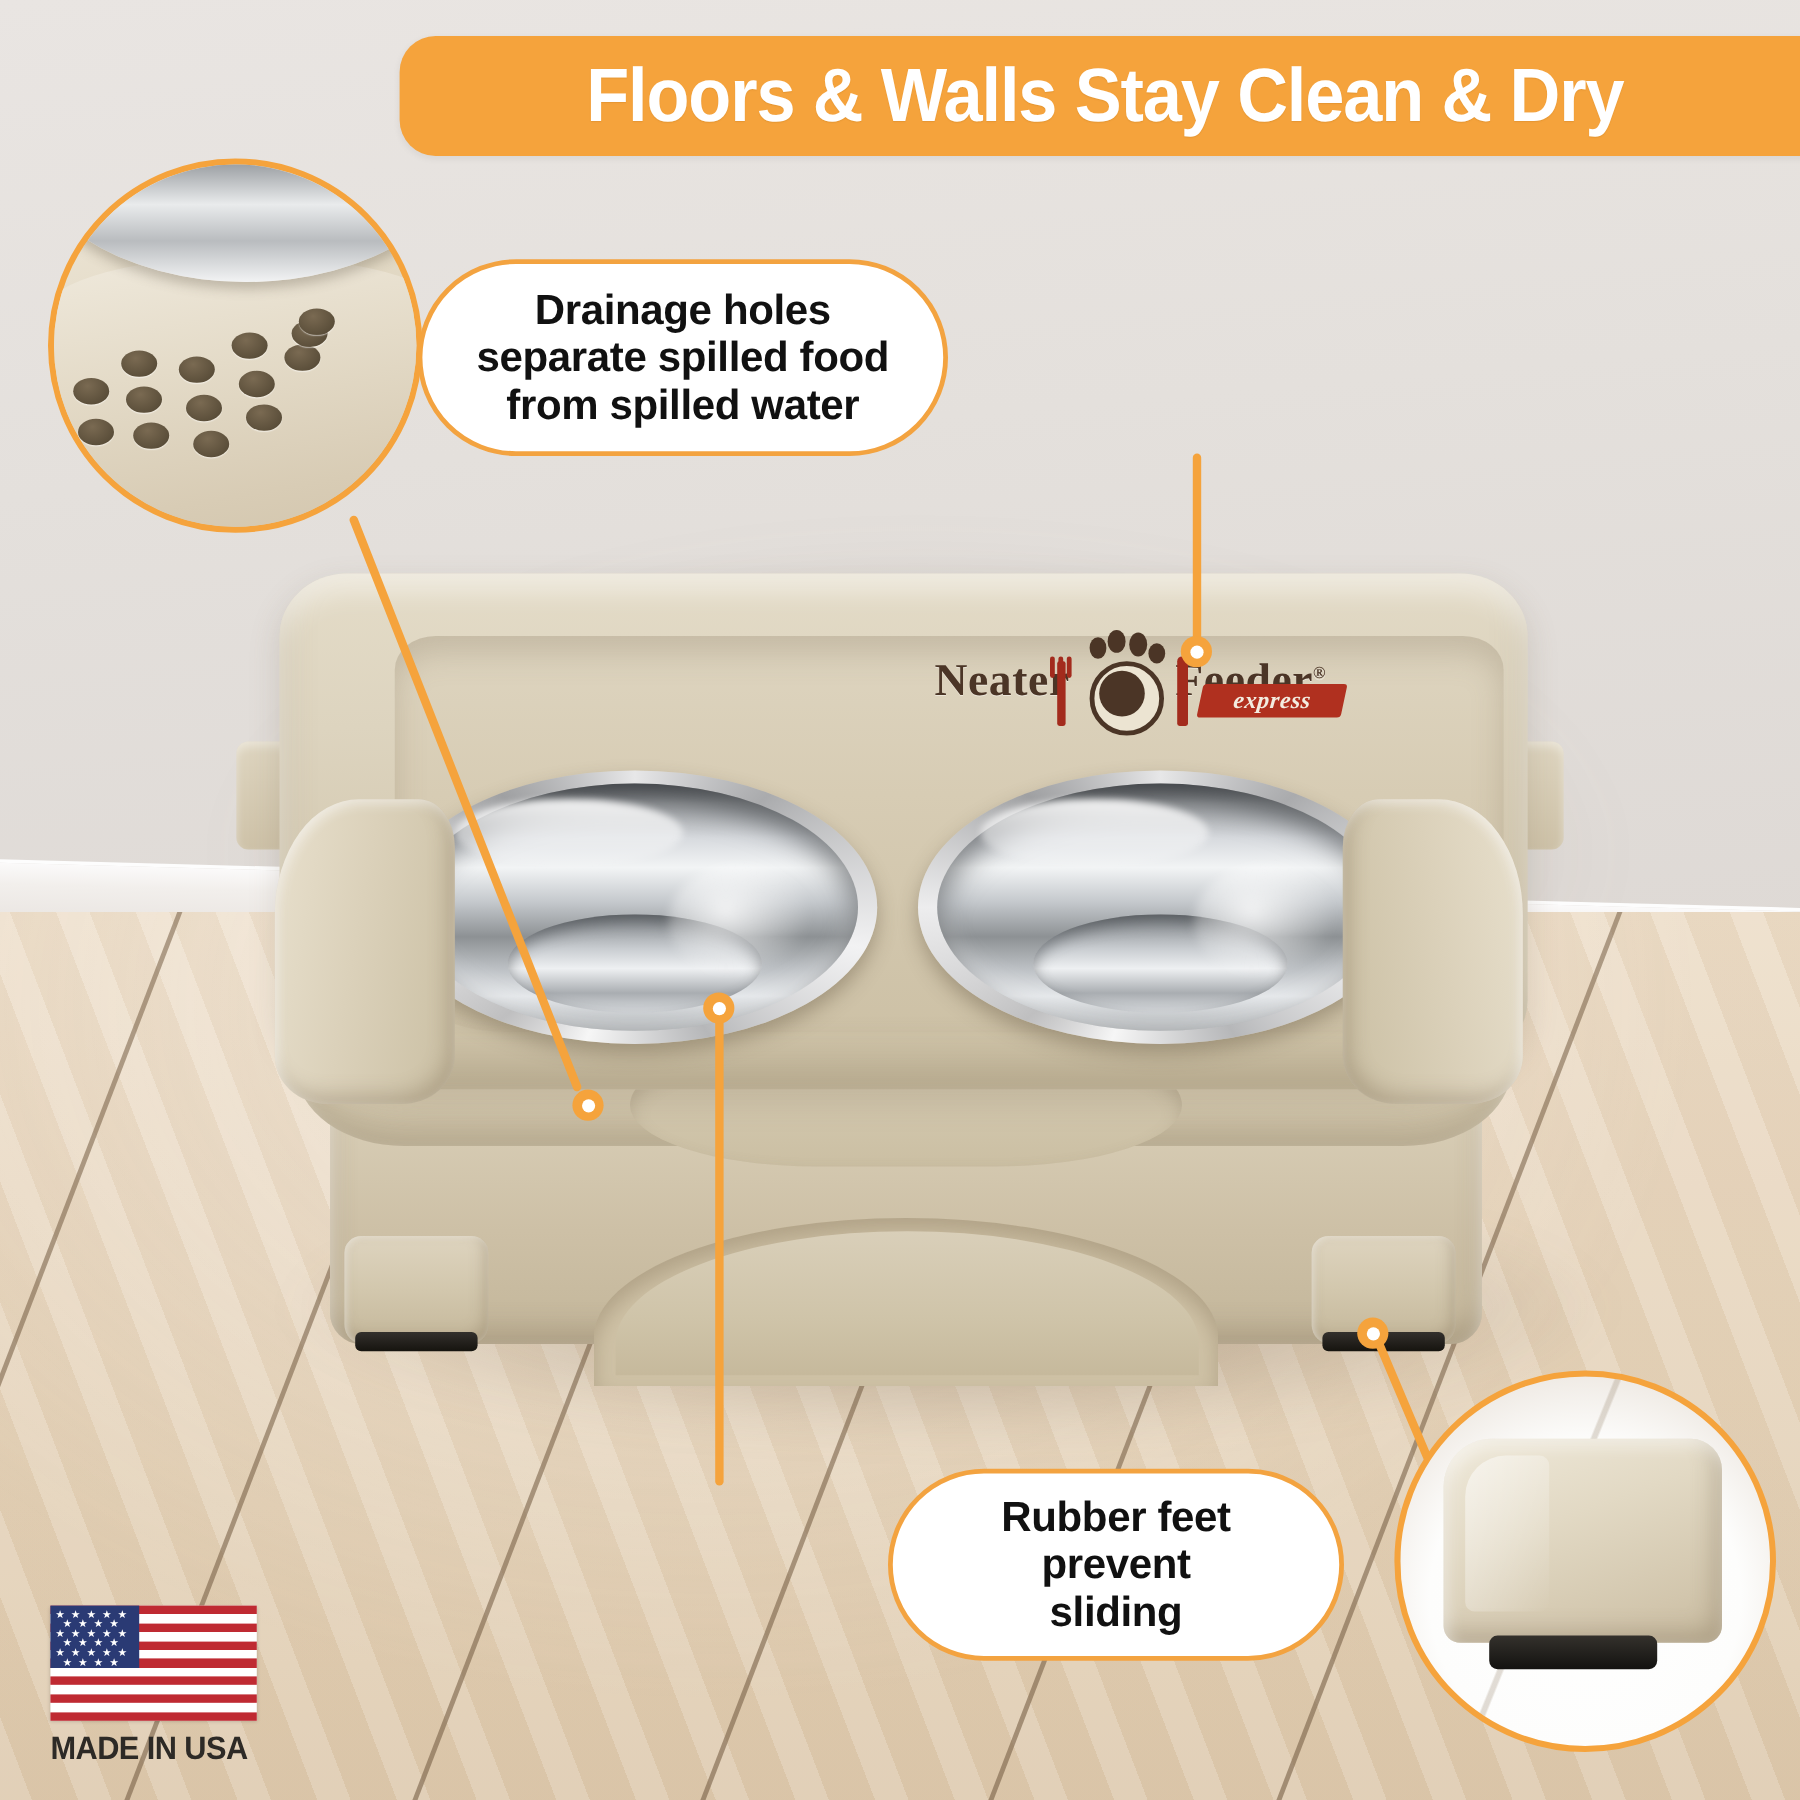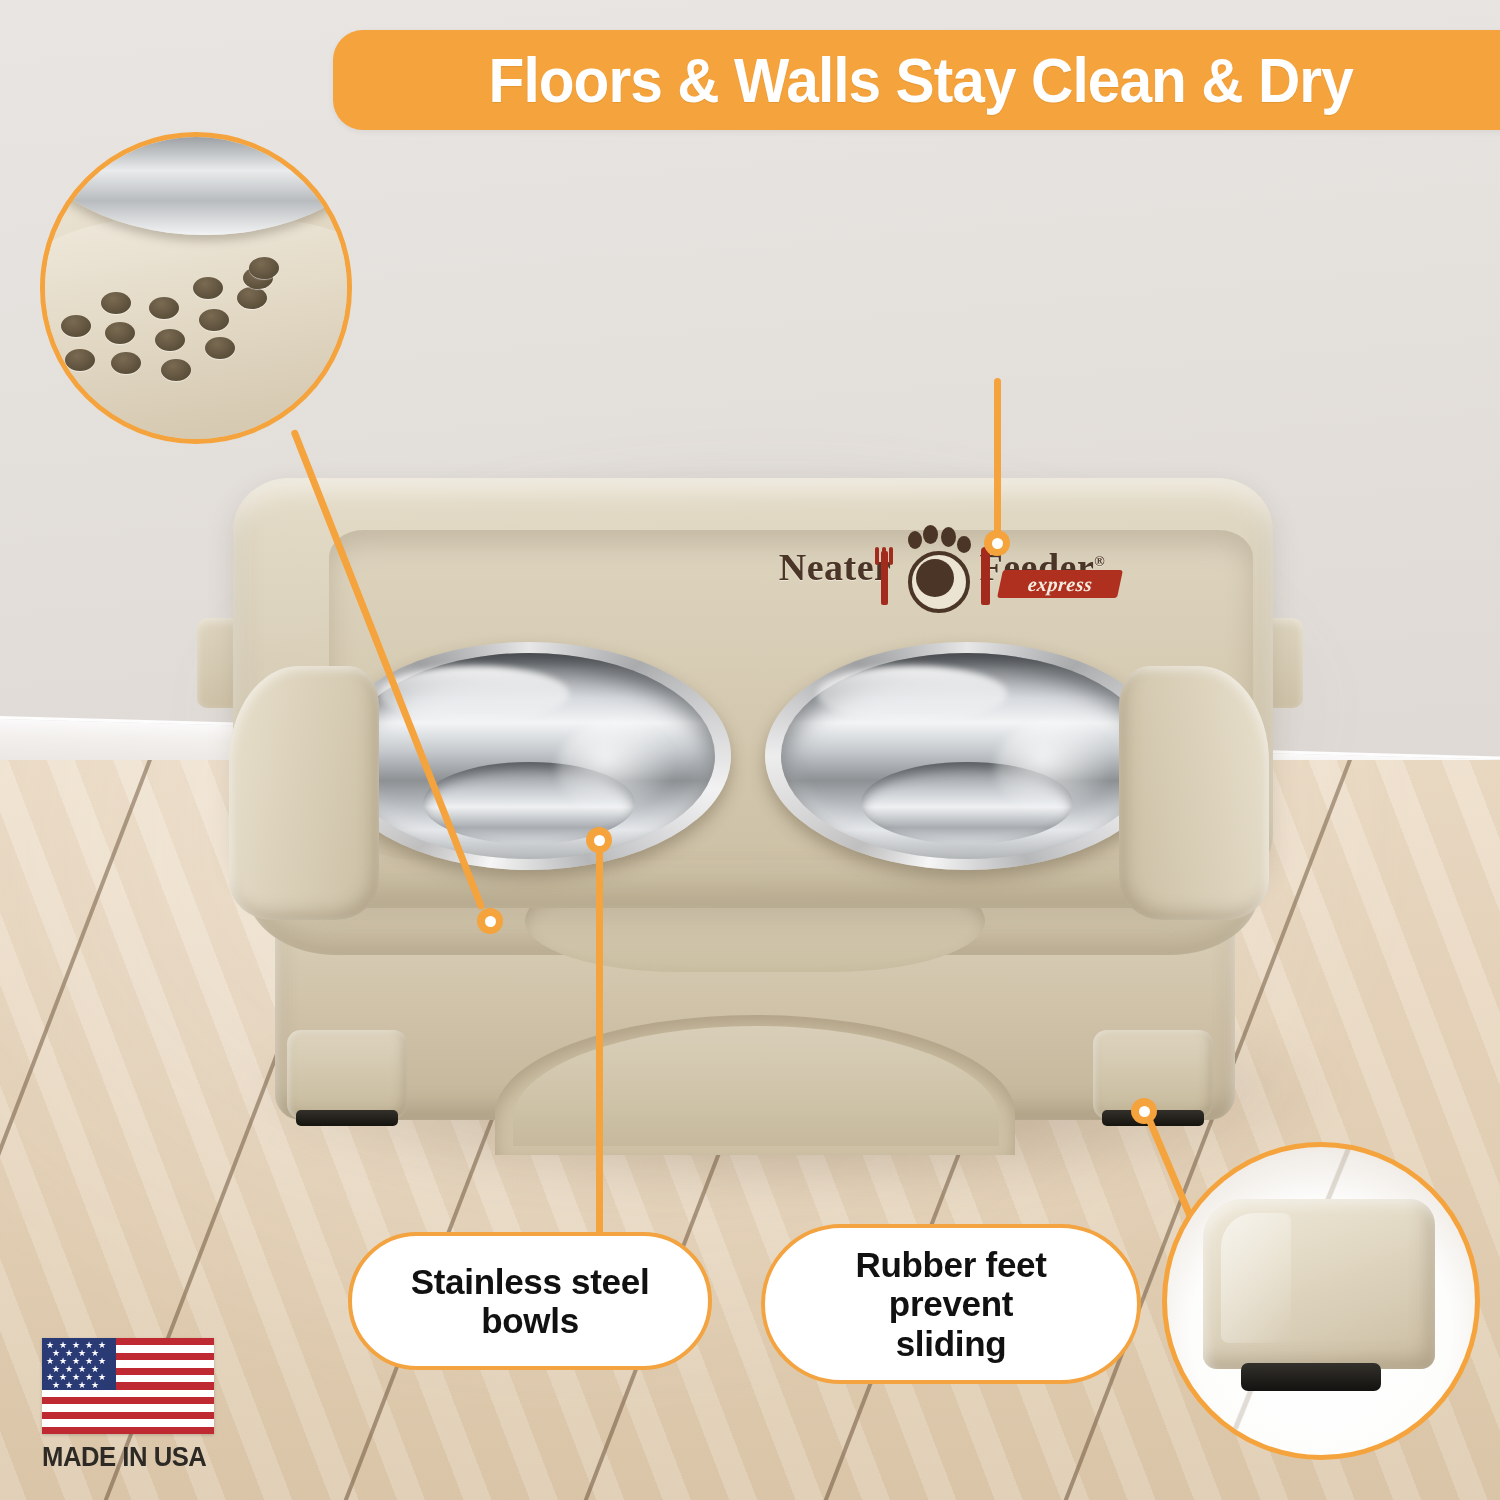--- a/index.html
+++ b/index.html
@@ -229,21 +229,21 @@
     display:flex;align-items:center;justify-content:center;text-align:center;
     box-sizing:border-box;
   }
   .callout p{
     margin:0;font-weight:700;color:#111;line-height:1.12;
     font-size:35px;white-space:pre-line;letter-spacing:-.3px;
   }
   #callout-drainage{left:348px;top:216px;width:442px;height:164px;border-radius:84px;}
   #callout-raised{left:846px;top:216px;width:440px;height:164px;border-radius:84px;}
   #callout-bowls{left:348px;top:1232px;width:364px;height:138px;border-radius:70px;}
-  #callout-rubber{left:761px;top:1224px;width:380px;height:160px;border-radius:80px;}
+  #callout-rubber{left:740px;top:1224px;width:380px;height:160px;border-radius:80px;}
 
   
   .leader{position:absolute;background:#f5a33c;border-radius:4px;}
   .dot{
     position:absolute;width:26px;height:26px;border-radius:50%;
     background:#f5a33c;display:flex;align-items:center;justify-content:center;
   }
   .dot::after{content:"";width:11px;height:11px;border-radius:50%;background:#fff;}
 
   
@@ -396,23 +396,24 @@
 
   <div class="leader" style="left:994px;top:378px;width:7px;height:168px;"></div>
   <div class="dot" style="left:984px;top:530px;"></div>
 
   <div class="leader" style="left:596px;top:846px;width:7px;height:392px;"></div>
   <div class="dot" style="left:586px;top:827px;"></div>
 
   <div class="leader" style="left:1145px;top:1118px;width:7px;height:128px;transform:rotate(-23deg);transform-origin:top center;"></div>
   <div class="dot" style="left:1131px;top:1098px;"></div>
 
-  <div class="callout" id="callout-bowls">
-    <p>Stainless steel
-bowls</p>
+  <div class="callout" id="callout-drainage">
+    <p>Drainage holes
+separate spilled food
+from spilled water</p>
   </div>
   <div class="callout" id="callout-rubber">
     <p>Rubber feet
 prevent
 sliding</p>
   </div>
 
   <div class="inset" id="inset-drainage">
     <div class="inset-plastic"></div>
     <div class="inset-steel"></div>

